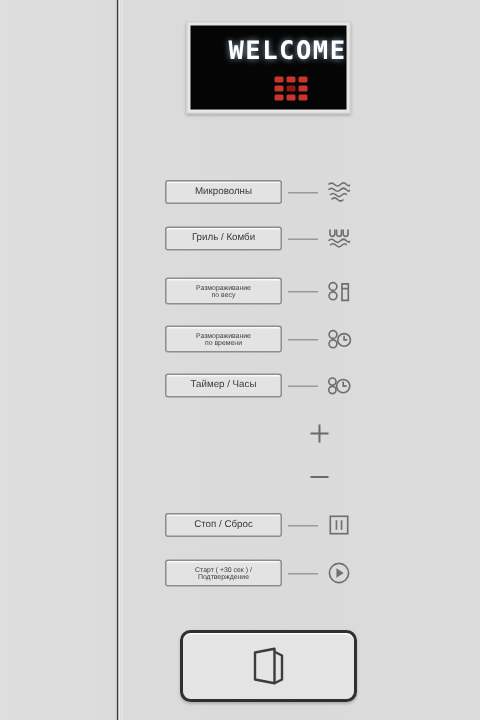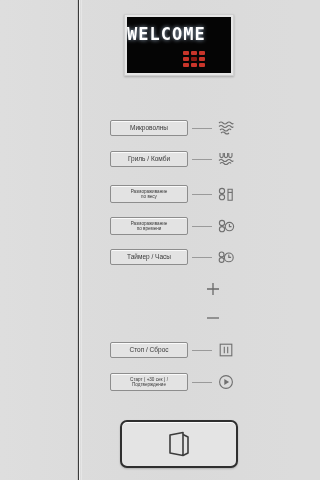--- a/index.html
+++ b/index.html
@@ -22,21 +22,21 @@
   .display-bezel {
     position:absolute; left:124px; top:14px; width:110px; height:62px;
     background:#e6e6e6; padding:3px;
     box-shadow:0 1px 2px rgba(0,0,0,.22), inset 0 0 0 1px #cfcfcf;
   }
   .display {
     width:100%; height:100%; background:#050505; position:relative; overflow:hidden;
   }
   .lcd-text {
     position:absolute; left:0; right:0; top:7px;
-    text-align:left; color:#ffffff;
+    text-align:right; color:#ffffff;
     font-family:"DejaVu Sans Mono", monospace;
     font-size:17px; font-weight:700; letter-spacing:1px;
     text-shadow:0 0 4px rgba(200,225,255,.75);
   }
   .lcd-dots {
     position:absolute; left:56px; top:34px;
     display:grid; grid-template-columns:repeat(3,6px); grid-auto-rows:4px; gap:2px;
   }
   .lcd-dots i { display:block; width:6px; height:4px; background:#8a1a12; border-radius:1px; }
   .lcd-dots i.on { background:#c8352a; }

